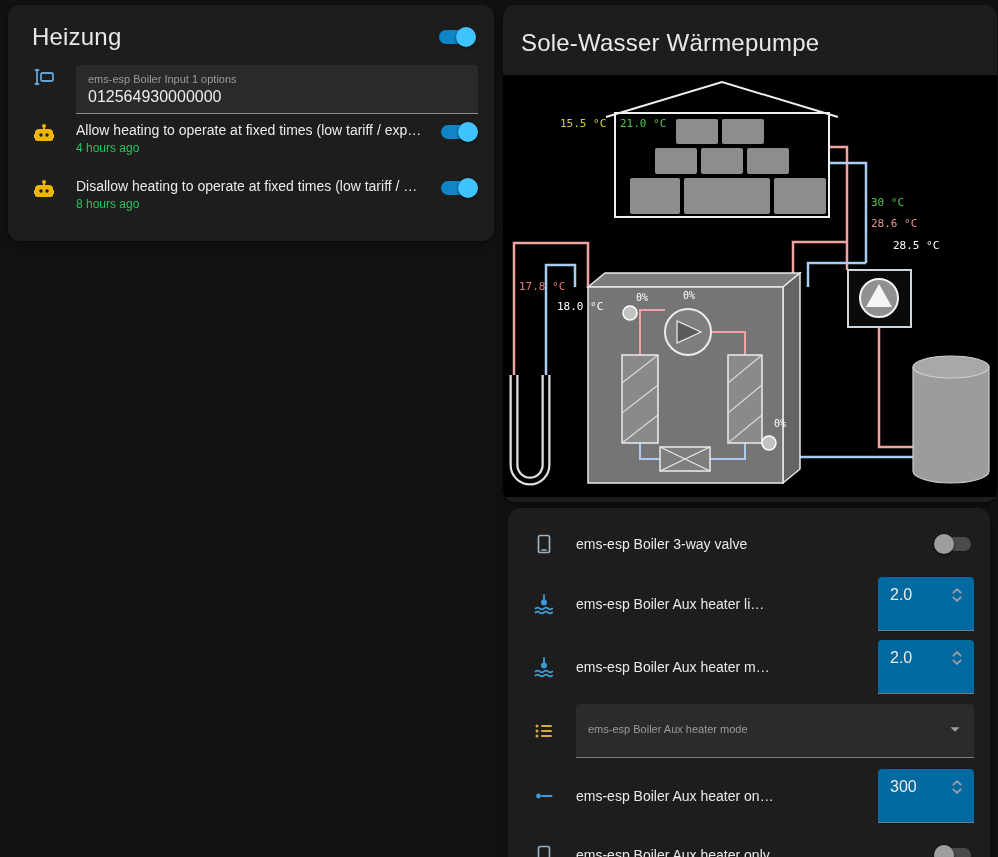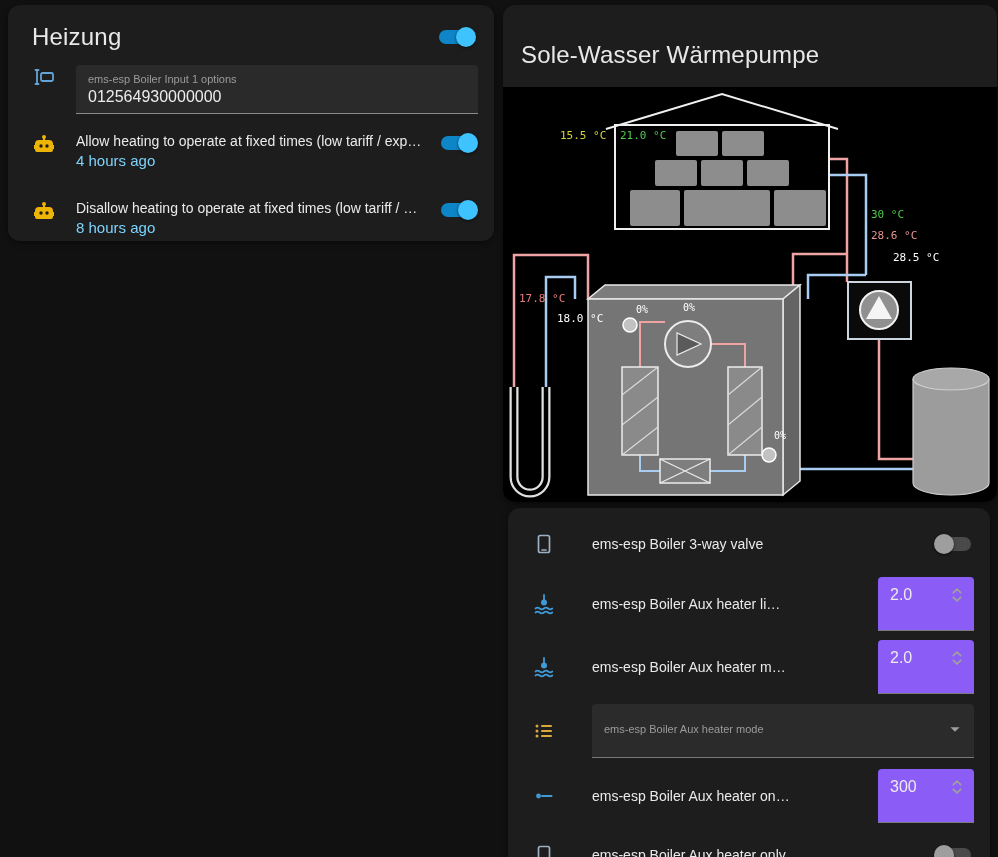--- a/index.html
+++ b/index.html
@@ -21,40 +21,40 @@
   .switch.on .thumb{left:20px;background:#3ec3ff;}
 
   .row{display:flex;align-items:flex-start;gap:12px;padding:0 16px;}
   .icon-wrap{width:40px;display:flex;justify-content:center;align-items:center;flex:0 0 auto;}
 
   .input-row{margin-top:2px;}
   .textfield{flex:1;background:#2a2a2a;border-radius:4px 4px 0 0;border-bottom:1px solid #8b8b8b;padding:8px 12px 7px;min-width:0;cursor:text;}
   .tf-label{font-size:11px;color:#9b9b9b;margin-bottom:3px;white-space:nowrap;overflow:hidden;}
   .tf-value{font-size:16px;color:#ececec;white-space:nowrap;overflow:hidden;}
 
-  .ent-row{height:48px;margin-top:19px;cursor:pointer;}
+  .ent-row{height:48px;margin-top:8px;cursor:pointer;}
   .ent-texts{flex:1;min-width:0;}
   .ent-name{font-size:14px;color:#eaeaea;white-space:nowrap;overflow:hidden;}
-  .ent-sub{font-size:15px;color:#7dd3fc;margin-top:3px;white-space:nowrap;overflow:hidden;}
+  .ent-sub{font-size:12px;color:#22c55e;margin-top:3px;white-space:nowrap;overflow:hidden;}
 
   
   #hp-card{left:503px;top:5px;width:494px;height:497px;overflow:hidden;}
-  #hp-card .card-title{padding:36px 16px 18px 18px;display:block;}
+  #hp-card .card-title{padding:24px 16px 18px 18px;display:block;}
   svg.diagram{display:block;width:494px;height:422px;background:#000;}
   .mono{font-family:"DejaVu Sans Mono", monospace;}
 
   
   #entities-card{left:508px;top:508px;width:482px;height:430px;padding:8px 16px 0;}
-  .e-row{display:flex;align-items:center;gap:28px;}
+  .e-row{display:flex;align-items:center;gap:12px;}
   .row-t{height:56px;}
   .row-n{height:63px;}
   .row-s{height:66px;}
   .e-label{flex:1;min-width:0;font-size:14px;color:#eaeaea;white-space:nowrap;overflow:hidden;cursor:pointer;}
 
-  .numbox{width:96px;height:54px;background:#8b5cf6;border-radius:4px 4px 0 0;border-bottom:1px solid #7a7a7a;display:flex;align-items:center;justify-content:space-between;padding:0 6px 16px 12px;box-sizing:border-box;flex:0 0 auto;cursor:text;}
+  .numbox{width:96px;height:54px;background:#0369a1;border-radius:4px 4px 0 0;border-bottom:1px solid #7a7a7a;display:flex;align-items:center;justify-content:space-between;padding:0 6px 16px 12px;box-sizing:border-box;flex:0 0 auto;cursor:text;}
   .numval{font-size:16px;color:#ececec;}
   .stepper{display:flex;align-items:center;cursor:pointer;}
 
   .selbox{flex:1;min-width:0;height:54px;background:#2b2b2b;border-radius:4px 4px 0 0;border-bottom:1px solid #7a7a7a;display:flex;align-items:center;padding:0 8px 0 12px;box-sizing:border-box;cursor:pointer;}
   .sel-texts{flex:1;min-width:0;}
   .sel-label{font-size:11px;color:#9b9b9b;margin-bottom:3px;white-space:nowrap;overflow:hidden;}
   .sel-value{font-size:16px;color:#ececec;white-space:nowrap;overflow:hidden;}
 </style>
 </head>
 <body>

